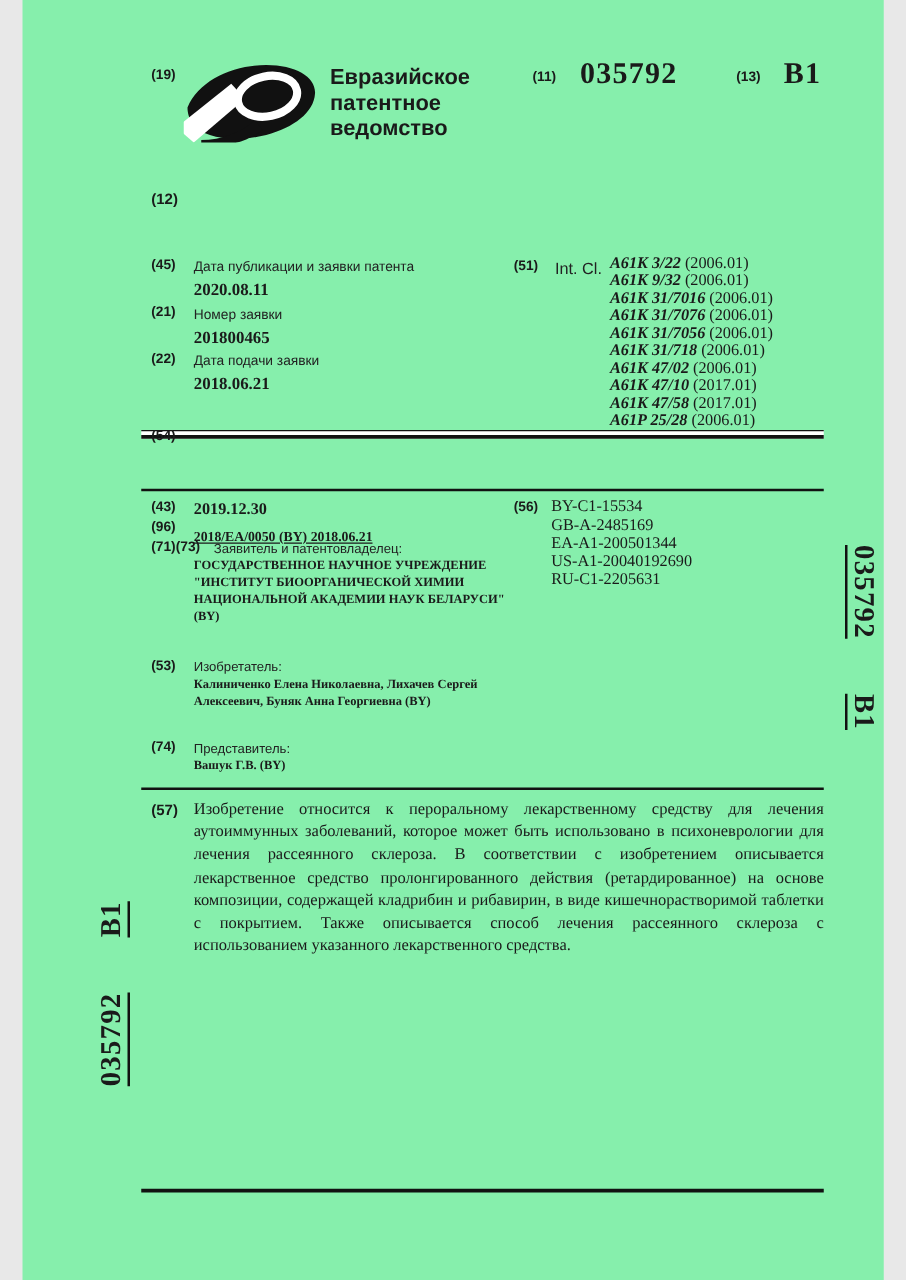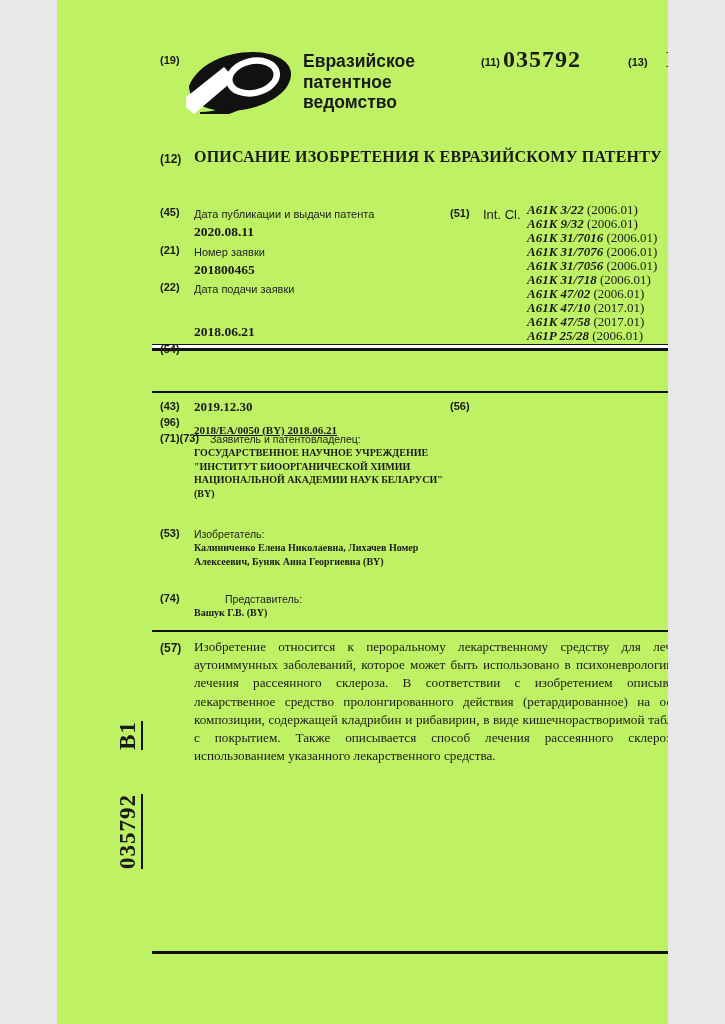--- a/index.html
+++ b/index.html
@@ -1,18 +1,18 @@
 <!DOCTYPE html>
 <html><head>
 <meta charset="utf-8">
 <style>
   html,body{margin:0;padding:0;background:#e8e8e8;}
   .page{
-    position:relative;width:611px;height:1024px;margin:0 auto;
-    background:#bef264;color:#1a1a1a;overflow:hidden;
+    position:relative;width:689px;height:1024px;margin:0 auto;
+    background:#86efac;color:#1a1a1a;overflow:hidden;
     font-family:"Liberation Serif","DejaVu Serif",serif;
   }
   .abs{position:absolute;}
   .code{font-family:"Liberation Sans","DejaVu Sans",sans-serif;font-weight:bold;font-size:11px;white-space:nowrap;}
   .slabel{font-family:"Liberation Sans","DejaVu Sans",sans-serif;font-size:11px;white-space:nowrap;color:#222;}
   .bval{font-weight:bold;font-size:13.5px;white-space:nowrap;}
 
   
   .org-name{font-family:"Liberation Sans","DejaVu Sans",sans-serif;font-weight:bold;font-size:17.5px;line-height:1.18;width:170px;}
   .big-num{font-weight:bold;font-size:24px;letter-spacing:1px;white-space:nowrap;}
@@ -62,40 +62,39 @@
     <svg viewBox="0 0 110 64" width="110" height="64" aria-hidden="true">
       <path d="M3 36 C 12 14 40 2 66 2 C 90 2 106 12 105 25 C 104 40 88 52 66 58 C 42 64 16 61 7 49 C 4 44 3 40 3 36 Z" fill="#111"></path>
       <path d="M-6 52 L 38 17 L 49 29 L 8 64 Z" fill="#fff"></path>
       <path d="M14 62 C 30 62 46 56 57 46 L 63 54 C 50 64 30 69 14 66 Z" fill="#111"></path>
       <ellipse cx="67" cy="27" rx="24" ry="16" fill="#111" stroke="#fff" stroke-width="6.5" transform="rotate(-12 67 27)"></ellipse>
     </svg>
   </div>
 
   <div class="abs org-name" style="left:246px;top:51px;">Евразийское патентное ведомство</div>
 
-  <span class="abs code" style="left:424px;top:56px;">(11)</span>
+  <span class="abs code" style="left:408px;top:56px;">(11)</span>
   <div class="abs big-num" style="left:446px;top:46px;">035792</div>
 
   <span class="abs code" style="left:571px;top:56px;">(13)</span>
   <div class="abs big-num" style="left:609px;top:46px;">B1</div>
 
   <span class="abs code" style="left:103px;top:152px;font-size:12px;">(12)</span>
-  <div class="abs doctype" style="left:137px;top:148px;">ОПИСАНИЕ ИЗОБРЕТЕНИЯ К ЕВРАЗИЙСКОМУ ПАТЕНТУ</div>
 
   <span class="abs code" style="left:103px;top:206px;">(45)</span>
-  <span class="abs slabel" style="left:137px;top:208px;">Дата публикации и выдачи патента</span>
+  <span class="abs slabel" style="left:137px;top:208px;">Дата публикации и заявки патента</span>
   <span class="abs bval" style="left:137px;top:224px;">2020.08.11</span>
 
   <span class="abs code" style="left:103px;top:244px;">(21)</span>
   <span class="abs slabel" style="left:137px;top:246px;">Номер заявки</span>
   <span class="abs bval" style="left:137px;top:262px;">201800465</span>
 
   <span class="abs code" style="left:103px;top:281px;">(22)</span>
   <span class="abs slabel" style="left:137px;top:283px;">Дата подачи заявки</span>
-  <span class="abs bval" style="left:137px;top:299px;margin-top:25px;">2018.06.21</span>
+  <span class="abs bval" style="left:137px;top:299px;">2018.06.21</span>
 
   <span class="abs code" style="left:393px;top:207px;">(51)</span>
   <span class="abs slabel" style="left:410px;top:207px;font-size:13px;margin-left:16px;">Int. Cl.</span>
   <div class="abs ipc-list" style="left:470px;top:203px;">
     <div class="ipc-row"><span class="cls">A61K 3/22</span> <span class="ver">(2006.01)</span></div>
     <div class="ipc-row"><span class="cls">A61K 9/32</span> <span class="ver">(2006.01)</span></div>
     <div class="ipc-row"><span class="cls">A61K 31/7016</span> <span class="ver">(2006.01)</span></div>
     <div class="ipc-row"><span class="cls">A61K 31/7076</span> <span class="ver">(2006.01)</span></div>
     <div class="ipc-row"><span class="cls">A61K 31/7056</span> <span class="ver">(2006.01)</span></div>
     <div class="ipc-row"><span class="cls">A61K 31/718</span> <span class="ver">(2006.01)</span></div>
@@ -116,27 +115,34 @@
 
   <span class="abs code" style="left:103px;top:416px;">(96)</span>
   <span class="abs bval" style="left:137px;top:424px;font-size:11px;text-decoration:underline;">2018/EA/0050 (BY) 2018.06.21</span>
 
   <span class="abs code" style="left:103px;top:432px;">(71)(73)</span>
   <span class="abs slabel" style="left:153px;top:433px;font-size:10.5px;">Заявитель и патентовладелец:</span>
   <div class="abs bblock" style="left:137px;top:446px;width:258px;">ГОСУДАРСТВЕННОЕ НАУЧНОЕ УЧРЕЖДЕНИЕ "ИНСТИТУТ БИООРГАНИЧЕСКОЙ ХИМИИ НАЦИОНАЛЬНОЙ АКАДЕМИИ НАУК БЕЛАРУСИ" (BY)</div>
 
   <span class="abs code" style="left:103px;top:527px;">(53)</span>
   <span class="abs slabel" style="left:137px;top:528px;font-size:10.5px;">Изобретатель:</span>
-  <div class="abs bblock" style="left:137px;top:541px;width:268px;">Калиниченко Елена Николаевна, Лихачев Номер Алексеевич, Буняк Анна Георгиевна (BY)</div>
+  <div class="abs bblock" style="left:137px;top:541px;width:268px;">Калиниченко Елена Николаевна, Лихачев Сергей Алексеевич, Буняк Анна Георгиевна (BY)</div>
 
   <span class="abs code" style="left:103px;top:592px;">(74)</span>
-  <span class="abs slabel" style="left:137px;top:593px;font-size:10.5px;margin-left:31px;">Представитель:</span>
+  <span class="abs slabel" style="left:137px;top:593px;font-size:10.5px;">Представитель:</span>
   <div class="abs bblock" style="left:137px;top:606px;">Вашук Г.В. (BY)</div>
 
   <span class="abs code" style="left:393px;top:400px;">(56)</span>
+  <div class="abs cit-list" style="left:423px;top:398px;">
+    <div>BY-C1-15534</div>
+    <div>GB-A-2485169</div>
+    <div>EA-A1-200501344</div>
+    <div>US-A1-20040192690</div>
+    <div>RU-C1-2205631</div>
+  </div>
 
   <div class="abs rule" style="left:95px;top:630px;width:546px;height:2px;"></div>
 
   <span class="abs code" style="left:103px;top:641px;font-size:12px;">(57)</span>
   <div class="abs abstract" style="left:137px;top:638px;">Изобретение относится к пероральному лекарственному средству для лечения аутоиммунных заболеваний, которое может быть использовано в психоневрологии для лечения рассеянного склероза. В соответствии с изобретением описывается лекарственное средство пролонгированного действия (ретардированное) на основе композиции, содержащей кладрибин и рибавирин, в виде кишечнорастворимой таблетки с покрытием. Также описывается способ лечения рассеянного склероза с использованием указанного лекарственного средства.</div>
 
   <div class="abs rule" style="left:95px;top:951px;width:546px;height:3px;"></div>
 
   <div class="abs side side-right">
     <span>035792</span>

